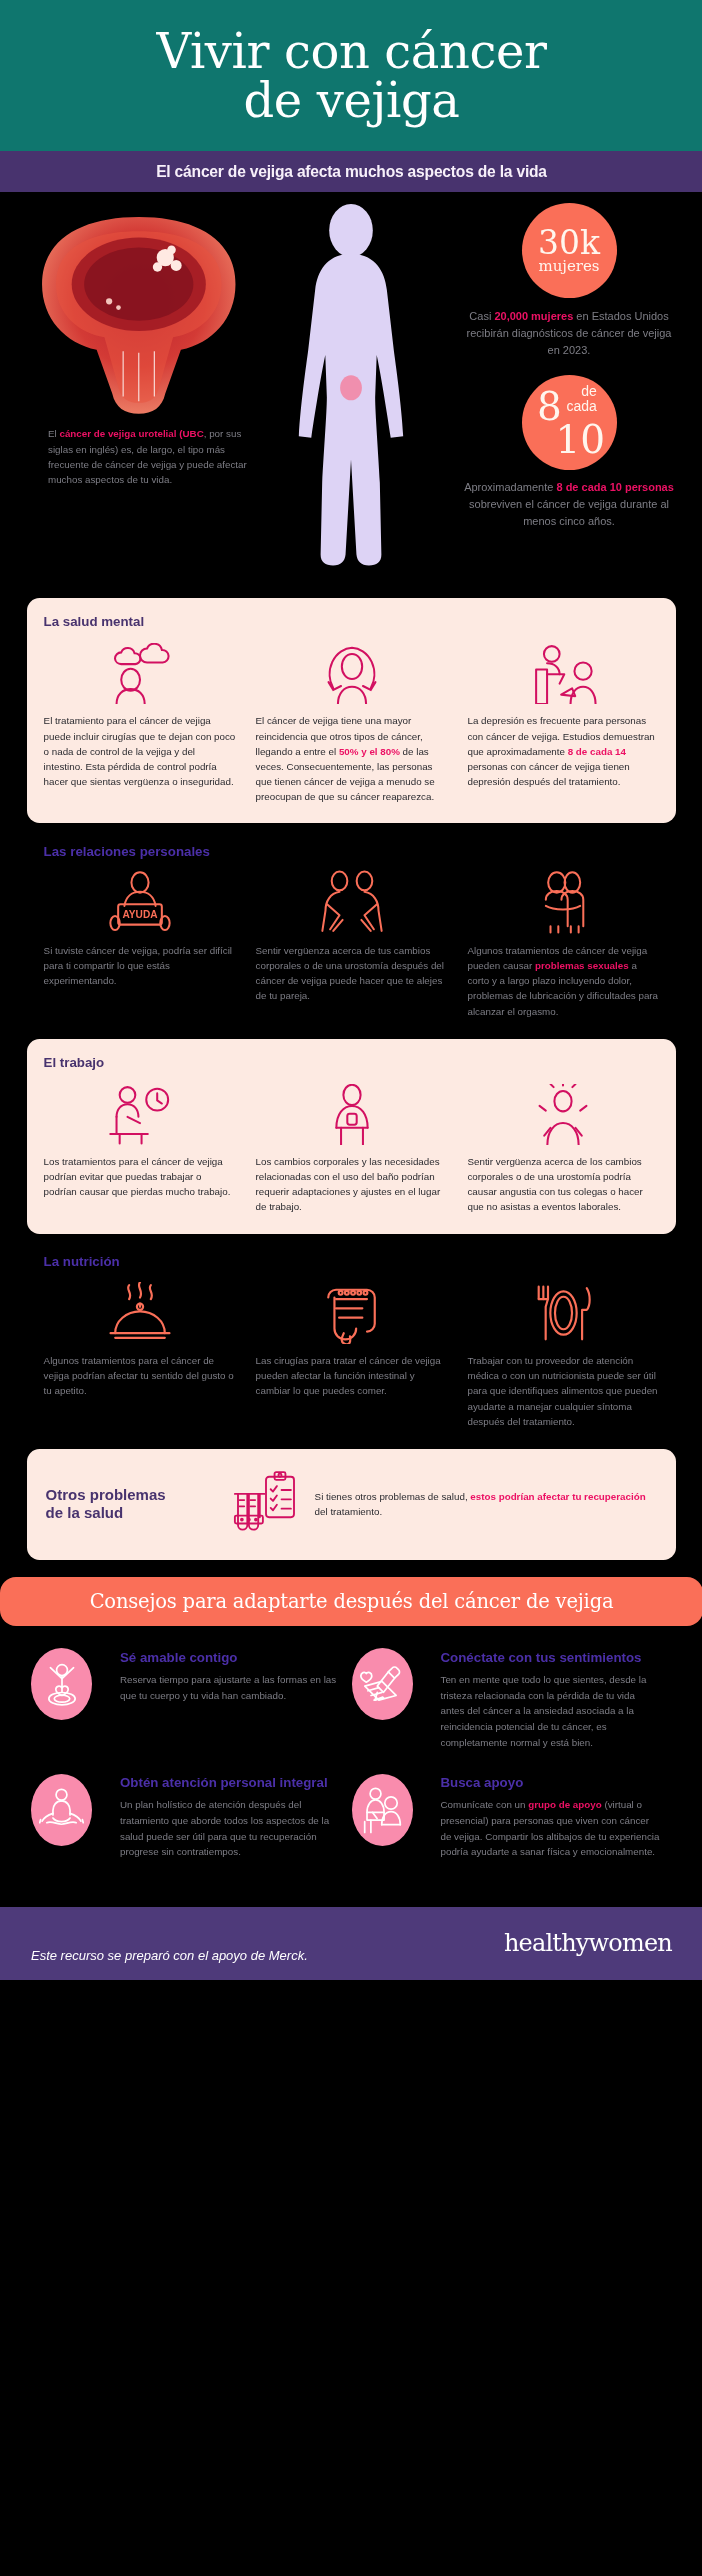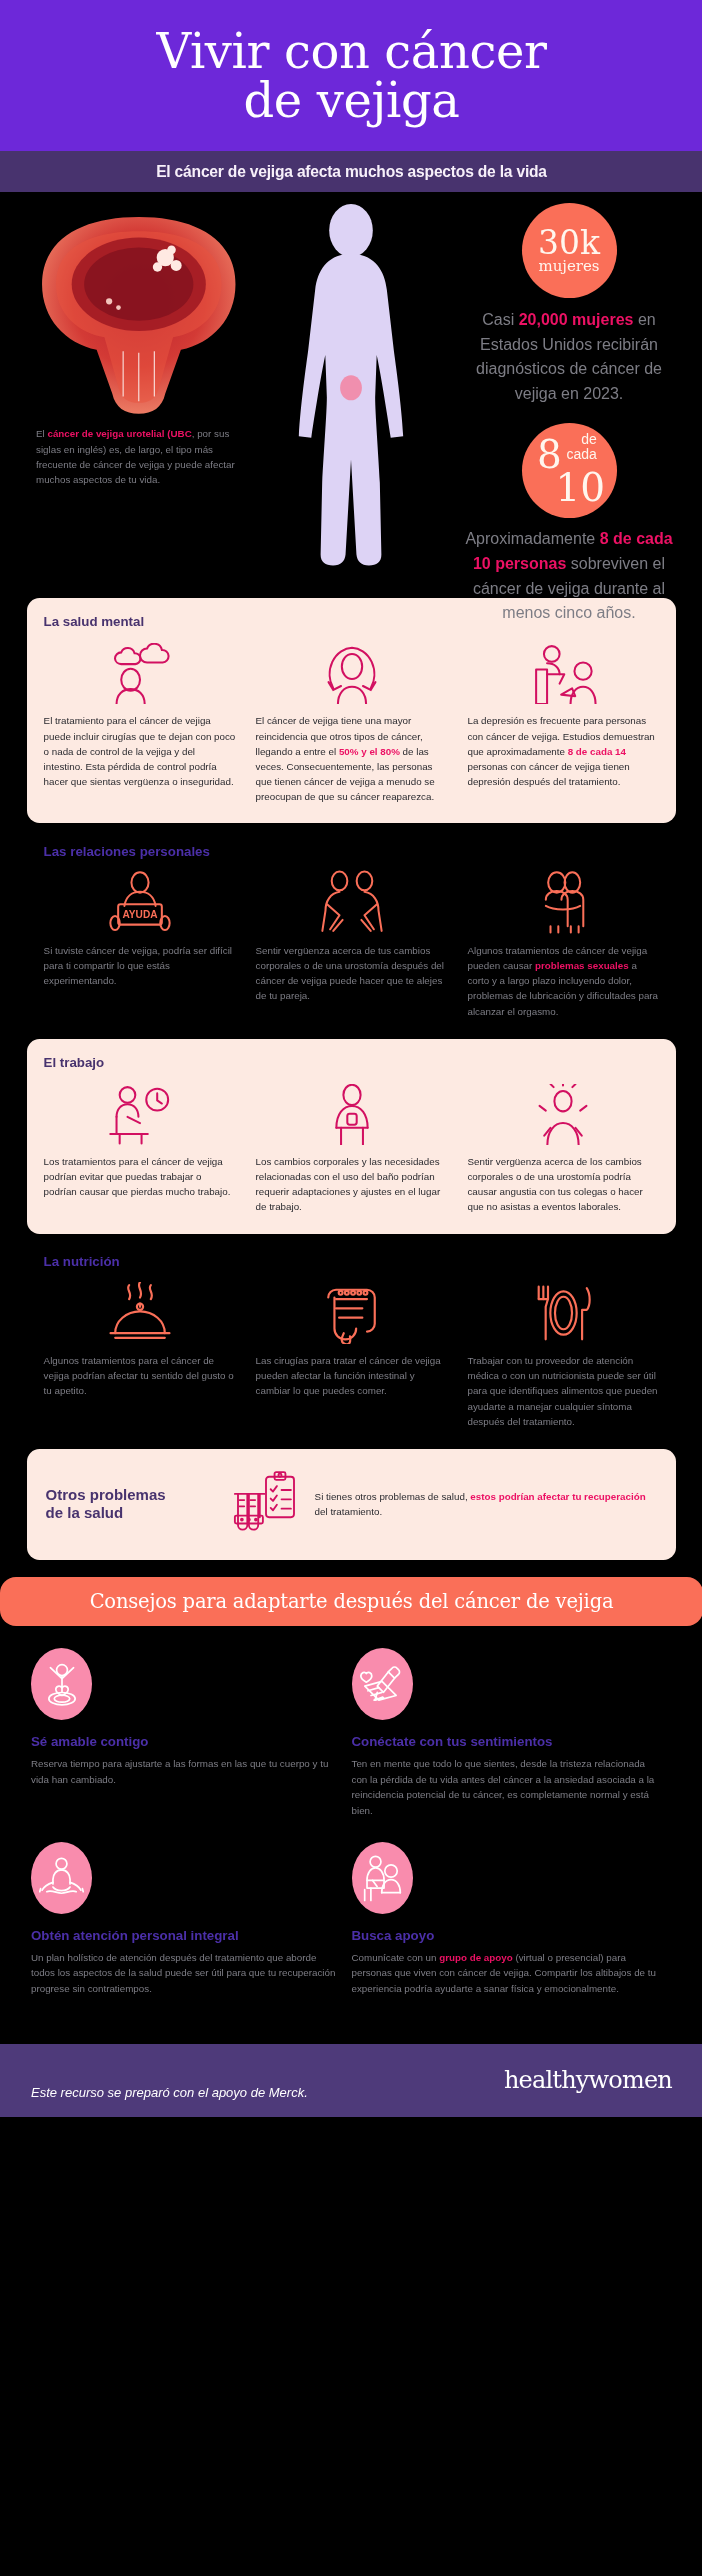--- a/index.html
+++ b/index.html
@@ -12,21 +12,21 @@
 
   body {
     width: 703px;
     min-height: 2576px;
     position: relative;
     overflow: hidden;
   }
 
   
   .hero {
-    background: #6d28d9;
+    background: #0f766e;
     padding: 26.6px 31px 26.6px;
     text-align: center;
   }
   .hero-title {
     font-family: "DejaVu Serif", serif;
     color: #ffffff;
     font-size: 48px;
     line-height: 1.02;
     font-weight: 400;
     letter-spacing: -0.4px;
@@ -52,21 +52,21 @@
     padding: 14px 26.6px 0;
   }
   .bladder-wrap {
     position: absolute;
     left: 28px;
     top: 17px;
     width: 242px;
   }
   .bladder-caption {
     position: absolute;
-    left: 36px;
+    left: 48px;
     top: 234px;
     width: 203px;
     color: #7d7d85;
     font-size: 9.8px;
     line-height: 1.55;
   }
   .bladder-caption b { color: #ec1164; }
 
   .body-fig {
     position: absolute;
@@ -108,21 +108,21 @@
   .stat-stack .vdc {
     position: absolute; left: 45px; top: 9px;
     font-size: 14px; color: #fff6ee; line-height: 1.08; text-align: right;
   }
   .stat-stack .v10 {
     position: absolute; left: 34px; top: 45px;
     font-family: "DejaVu Serif", serif; font-size: 39px; color: #fff6ee; line-height: 1;
   }
   .stat-text {
     color: #7d7d85;
-    font-size: 16px;
+    font-size: 11px;
     line-height: 1.55;
     margin-bottom: 15.6px;
     padding: 0 11px;
   }
   .stat-text b { color: #ec1164; }
 
   
   .sec-wrap { padding: 0 26.6px; }
   .card {
     background: #fdeae2;
@@ -204,23 +204,22 @@
   
   .tips {
     background: #000;
     padding: 22px 31px 23.4px;
     display: flex;
     flex-wrap: wrap;
   }
   .tip {
     width: 50%;
     display: flex;
-    gap: 12px;
+    gap: 28px;
     padding: 0 11px 23.4px 0;
-    flex-direction: column;
   }
   .tip-ic {
     flex: 0 0 auto;
     width: 61px;
     height: 72px;
     border-radius: 50%;
     background: #f98cad;
     display: flex;
     align-items: center;
     justify-content: center;

